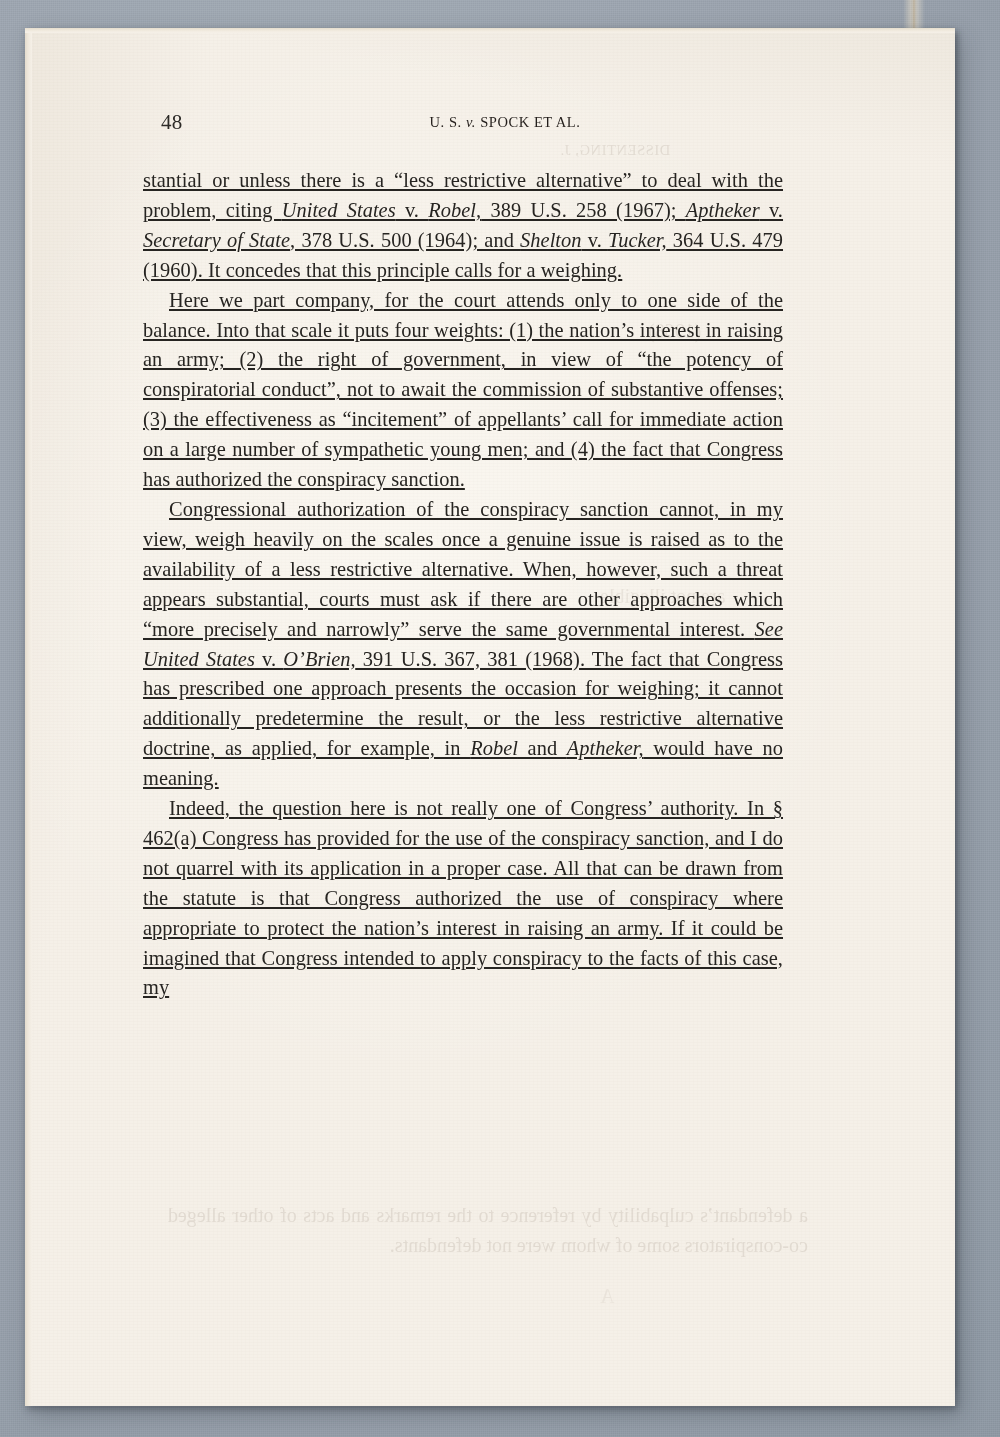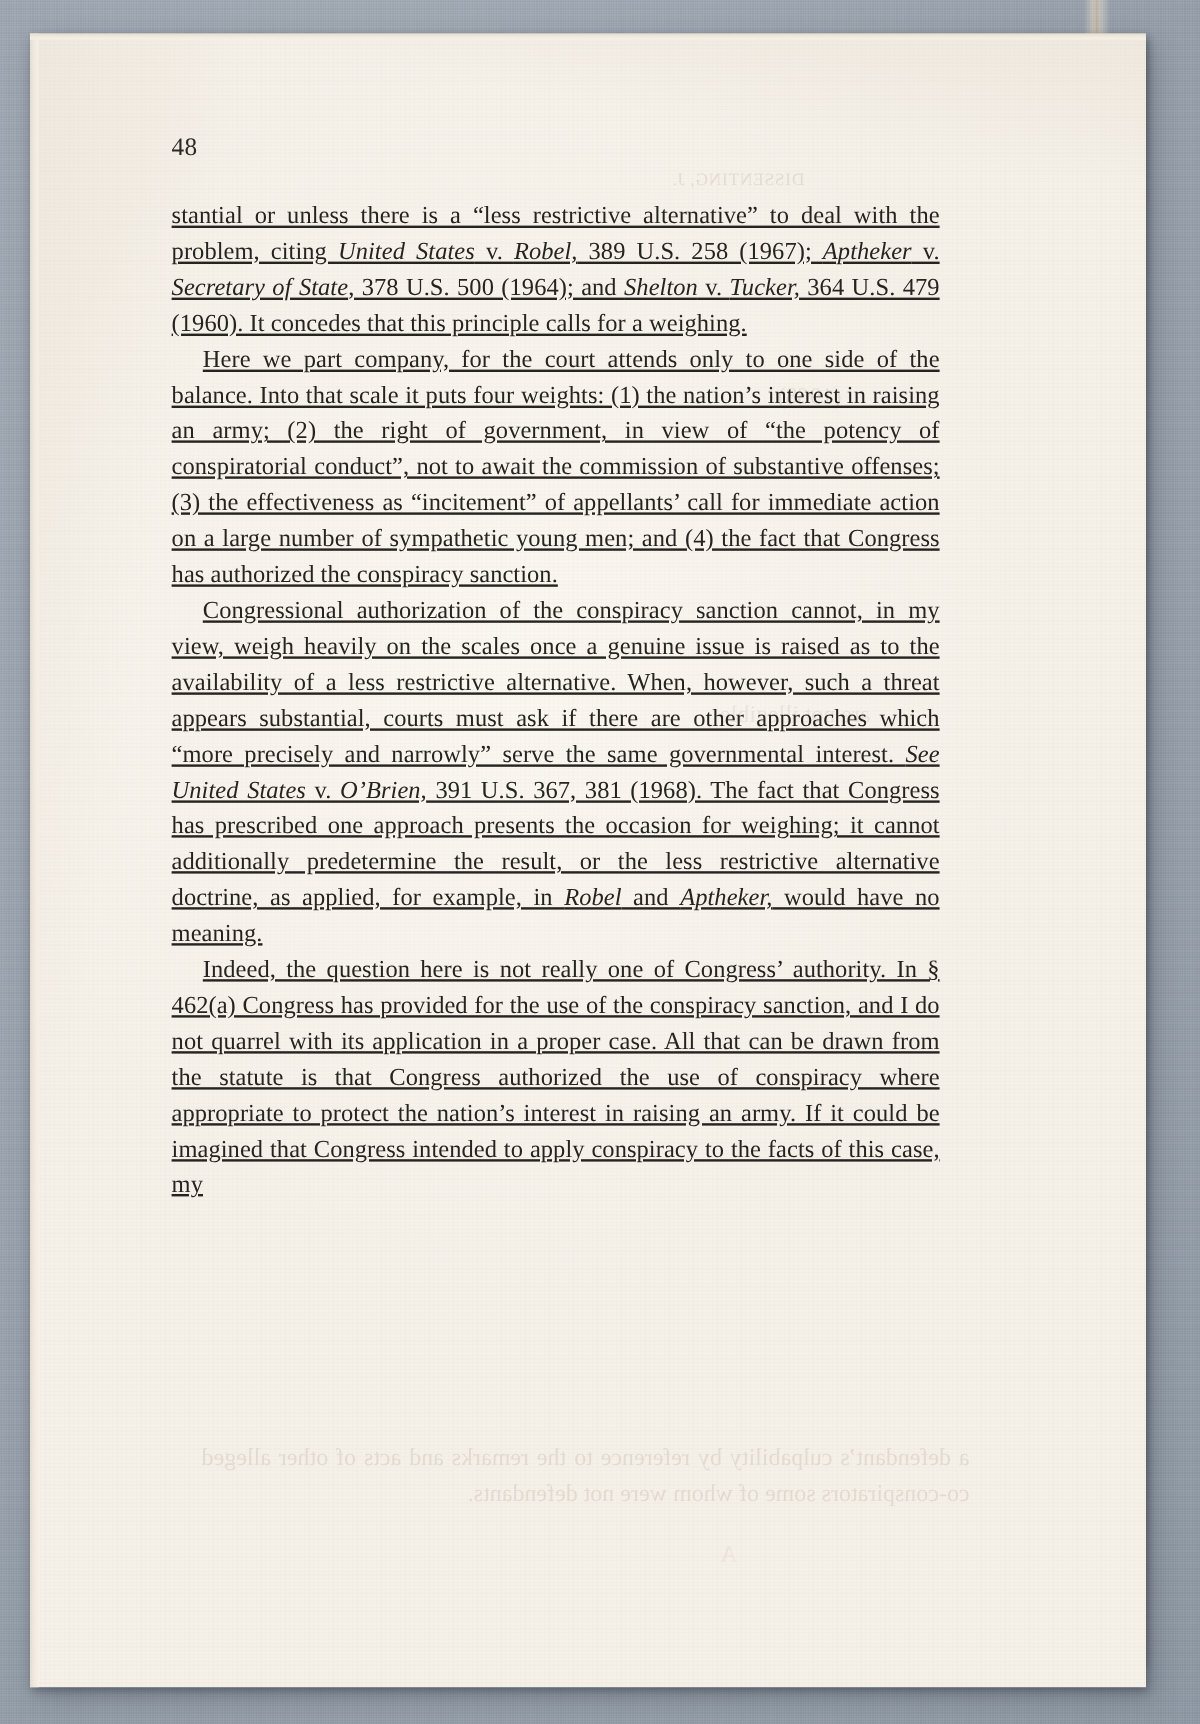--- a/index.html
+++ b/index.html
@@ -124,20 +124,21 @@
     left: 143px;
     top: 110px;
     width: 640px;
     z-index: 4;
   }
 
   .running-head {
     position: relative;
     height: 34px;
     margin-bottom: 22px;
+    margin-left: 18px;
   }
   .folio {
     position: absolute;
     left: 0;
     top: 0;
     font-size: 21px;
     color: #2c2a27;
     letter-spacing: 0.3px;
   }
   .head-title {
@@ -229,20 +230,23 @@
   <div class="bleed bleed-foot">
     <span>a defendant’s culpability by reference to the remarks and acts of other</span>
     <span>alleged co-conspirators some of whom were not defendants.</span>
   </div>
   <div class="bleed bleed-foot2">A</div>
 
   <div class="textblock">
 
     <div class="running-head">
       <div class="folio">48</div>
+      <div class="head-title">
+        <span class="smallcaps">U. S.</span><span>&nbsp;</span><span class="vee">v.</span><span>&nbsp;</span><span class="smallcaps">SPOCK ET AL.</span>
+      </div>
     </div>
 
     <div id="paragraphs">
         <p class="para first"><span>stantial or unless there is a “less restrictive alternative” to deal with the problem, citing </span><i>United States</i><span> v. </span><i>Robel,</i><span> 389 U.S. 258 (1967); </span><i>Aptheker</i><span> v. </span><i>Secretary of State</i><span>, 378 U.S. 500 (1964); and </span><i>Shelton</i><span> v. </span><i>Tucker,</i><span> 364 U.S. 479 (1960). It concedes that this principle calls for a weighing.</span></p>
         <p class="para"><span>Here we part company, for the court attends only to one side of the balance. Into that scale it puts four weights: (1) the nation’s interest in raising an army; (2) the right of government, in view of “the potency of conspiratorial conduct”, not to await the commission of substantive offenses; (3) the effectiveness as “incitement” of appellants’ call for immediate action on a large number of sympathetic young men; and (4) the fact that Congress has authorized the conspiracy sanction.</span></p>
         <p class="para"><span>Congressional authorization of the conspiracy sanction cannot, in my view, weigh heavily on the scales once a genuine issue is raised as to the availability of a less restrictive alternative. When, however, such a threat appears substantial, courts must ask if there are other approaches which “more precisely and narrowly” serve the same governmental interest. </span><i>See United States</i><span> v. </span><i>O’Brien,</i><span> 391 U.S. 367, 381 (1968). The fact that Congress has prescribed one approach presents the occasion for weighing; it cannot additionally predetermine the result, or the less restrictive alternative doctrine, as applied, for example, in </span><i>Robel</i><span> and </span><i>Aptheker,</i><span> would have no meaning.</span></p>
         <p class="para"><span>Indeed, the question here is not really one of Congress’ authority. In § 462(a) Congress has provided for the use of the conspiracy sanction, and I do not quarrel with its application in a proper case. All that can be drawn from the statute is that Congress authorized the use of conspiracy where appropriate to protect the nation’s interest in raising an army. If it could be imagined that Congress intended to apply conspiracy to the facts of this case, my</span></p>
       </div>
 
   </div>

